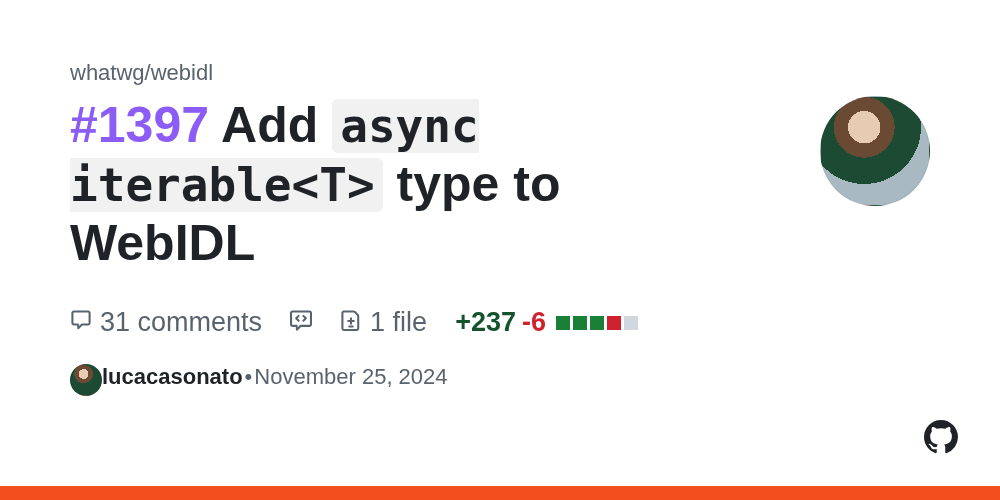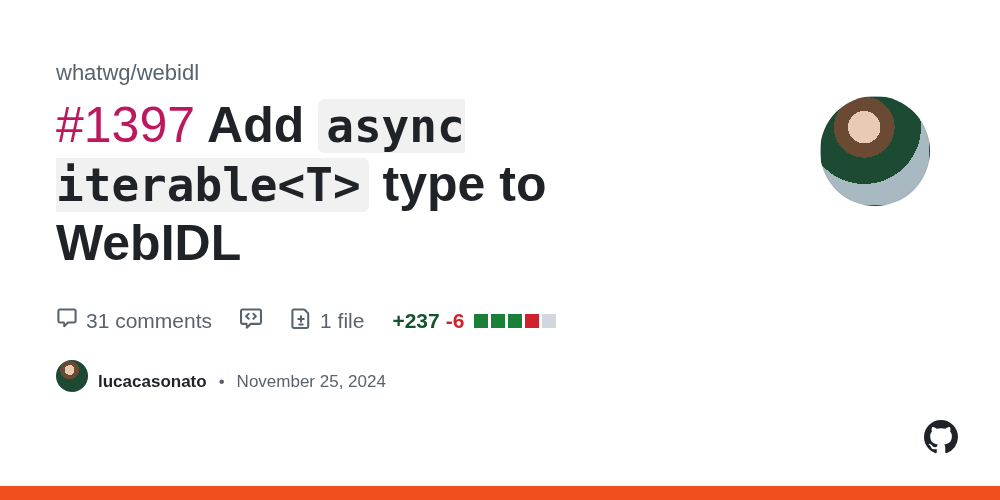--- a/index.html
+++ b/index.html
@@ -4,42 +4,42 @@
 <style>
   * { box-sizing: border-box; margin: 0; padding: 0; }
   html, body { width: 1000px; height: 500px; overflow: hidden; }
   body {
     font-family: -apple-system, BlinkMacSystemFont, "Segoe UI", Helvetica, Arial, sans-serif;
     background: #ffffff;
     color: #1f2328;
     position: relative;
   }
   .card {
-    padding: 60px 70px 0 56px;
+    padding: 60px 70px 0 70px;
     position: relative;
     height: 100%;
   }
   .repo-path {
     font-size: 22px;
     color: #59636e;
     margin-bottom: 10px;
   }
   .title-row {
     display: flex;
     align-items: flex-start;
     gap: 24px;
   }
   .title {
     font-size: 50px;
     font-weight: 800;
     line-height: 1.18;
     color: #1f2328;
     max-width: 660px;
   }
-  .issue-num { color: #be185d; font-weight: 400; }
+  .issue-num { color: #8b5cf6; font-weight: 700; }
   .title code {
     font-family: ui-monospace, SFMono-Regular, "SF Mono", Menlo, Consolas, monospace;
     background: #f1f1f2;
     border-radius: 6px;
     padding: 0 8px;
     font-size: 0.92em;
     font-weight: 700;
   }
   .avatar-large {
     width: 110px;
@@ -48,39 +48,38 @@
     flex-shrink: 0;
     margin-left: auto;
     background: radial-gradient(circle at 40% 28%, #e7ccb2 0 16%, #6b4a34 16% 30%, #1d4a32 30% 56%, #a9b9c1 56% 100%);
     border: 1px solid rgba(0,0,0,0.05);
   }
   .stats {
     display: flex;
     align-items: center;
     gap: 28px;
     margin-top: 34px;
-    font-size: 21px;
+    font-size: 27px;
     color: #59636e;
   }
   .stat { display: inline-flex; align-items: center; gap: 8px; }
   .stat svg { fill: #59636e; }
   .diffstat { display: inline-flex; align-items: center; gap: 6px; font-weight: 600; }
   .add { color: #14532d; }
   .del { color: #cf222e; }
   .blocks { display: inline-flex; gap: 3px; margin-left: 4px; }
   .blk { width: 14px; height: 14px; }
   .g { background: #1a7f37; }
   .r { background: #cf222e; }
   .n { background: #d0d7de; }
   .byline {
     display: flex;
-    align-items: flex-end;
-    gap: 10px;
+    align-items: flex-start;
     margin-top: 26px;
-    font-size: 17px;
+    font-size: 22px;
     color: #59636e;
   }
   .avatar-small {
     width: 32px; height: 32px; border-radius: 50%;
     background: radial-gradient(circle at 42% 30%, #e7ccb2 0 18%, #6b4a34 18% 34%, #1d4a32 34% 100%);
     border: 1px solid rgba(0,0,0,0.08);
   }
   .author { font-weight: 700; color: #1f2328; }
   .dot::before { content: "•"; margin: 0 2px; color: #59636e; }
   .commit-ic { display: inline-flex; align-items: center; gap: 6px; }

